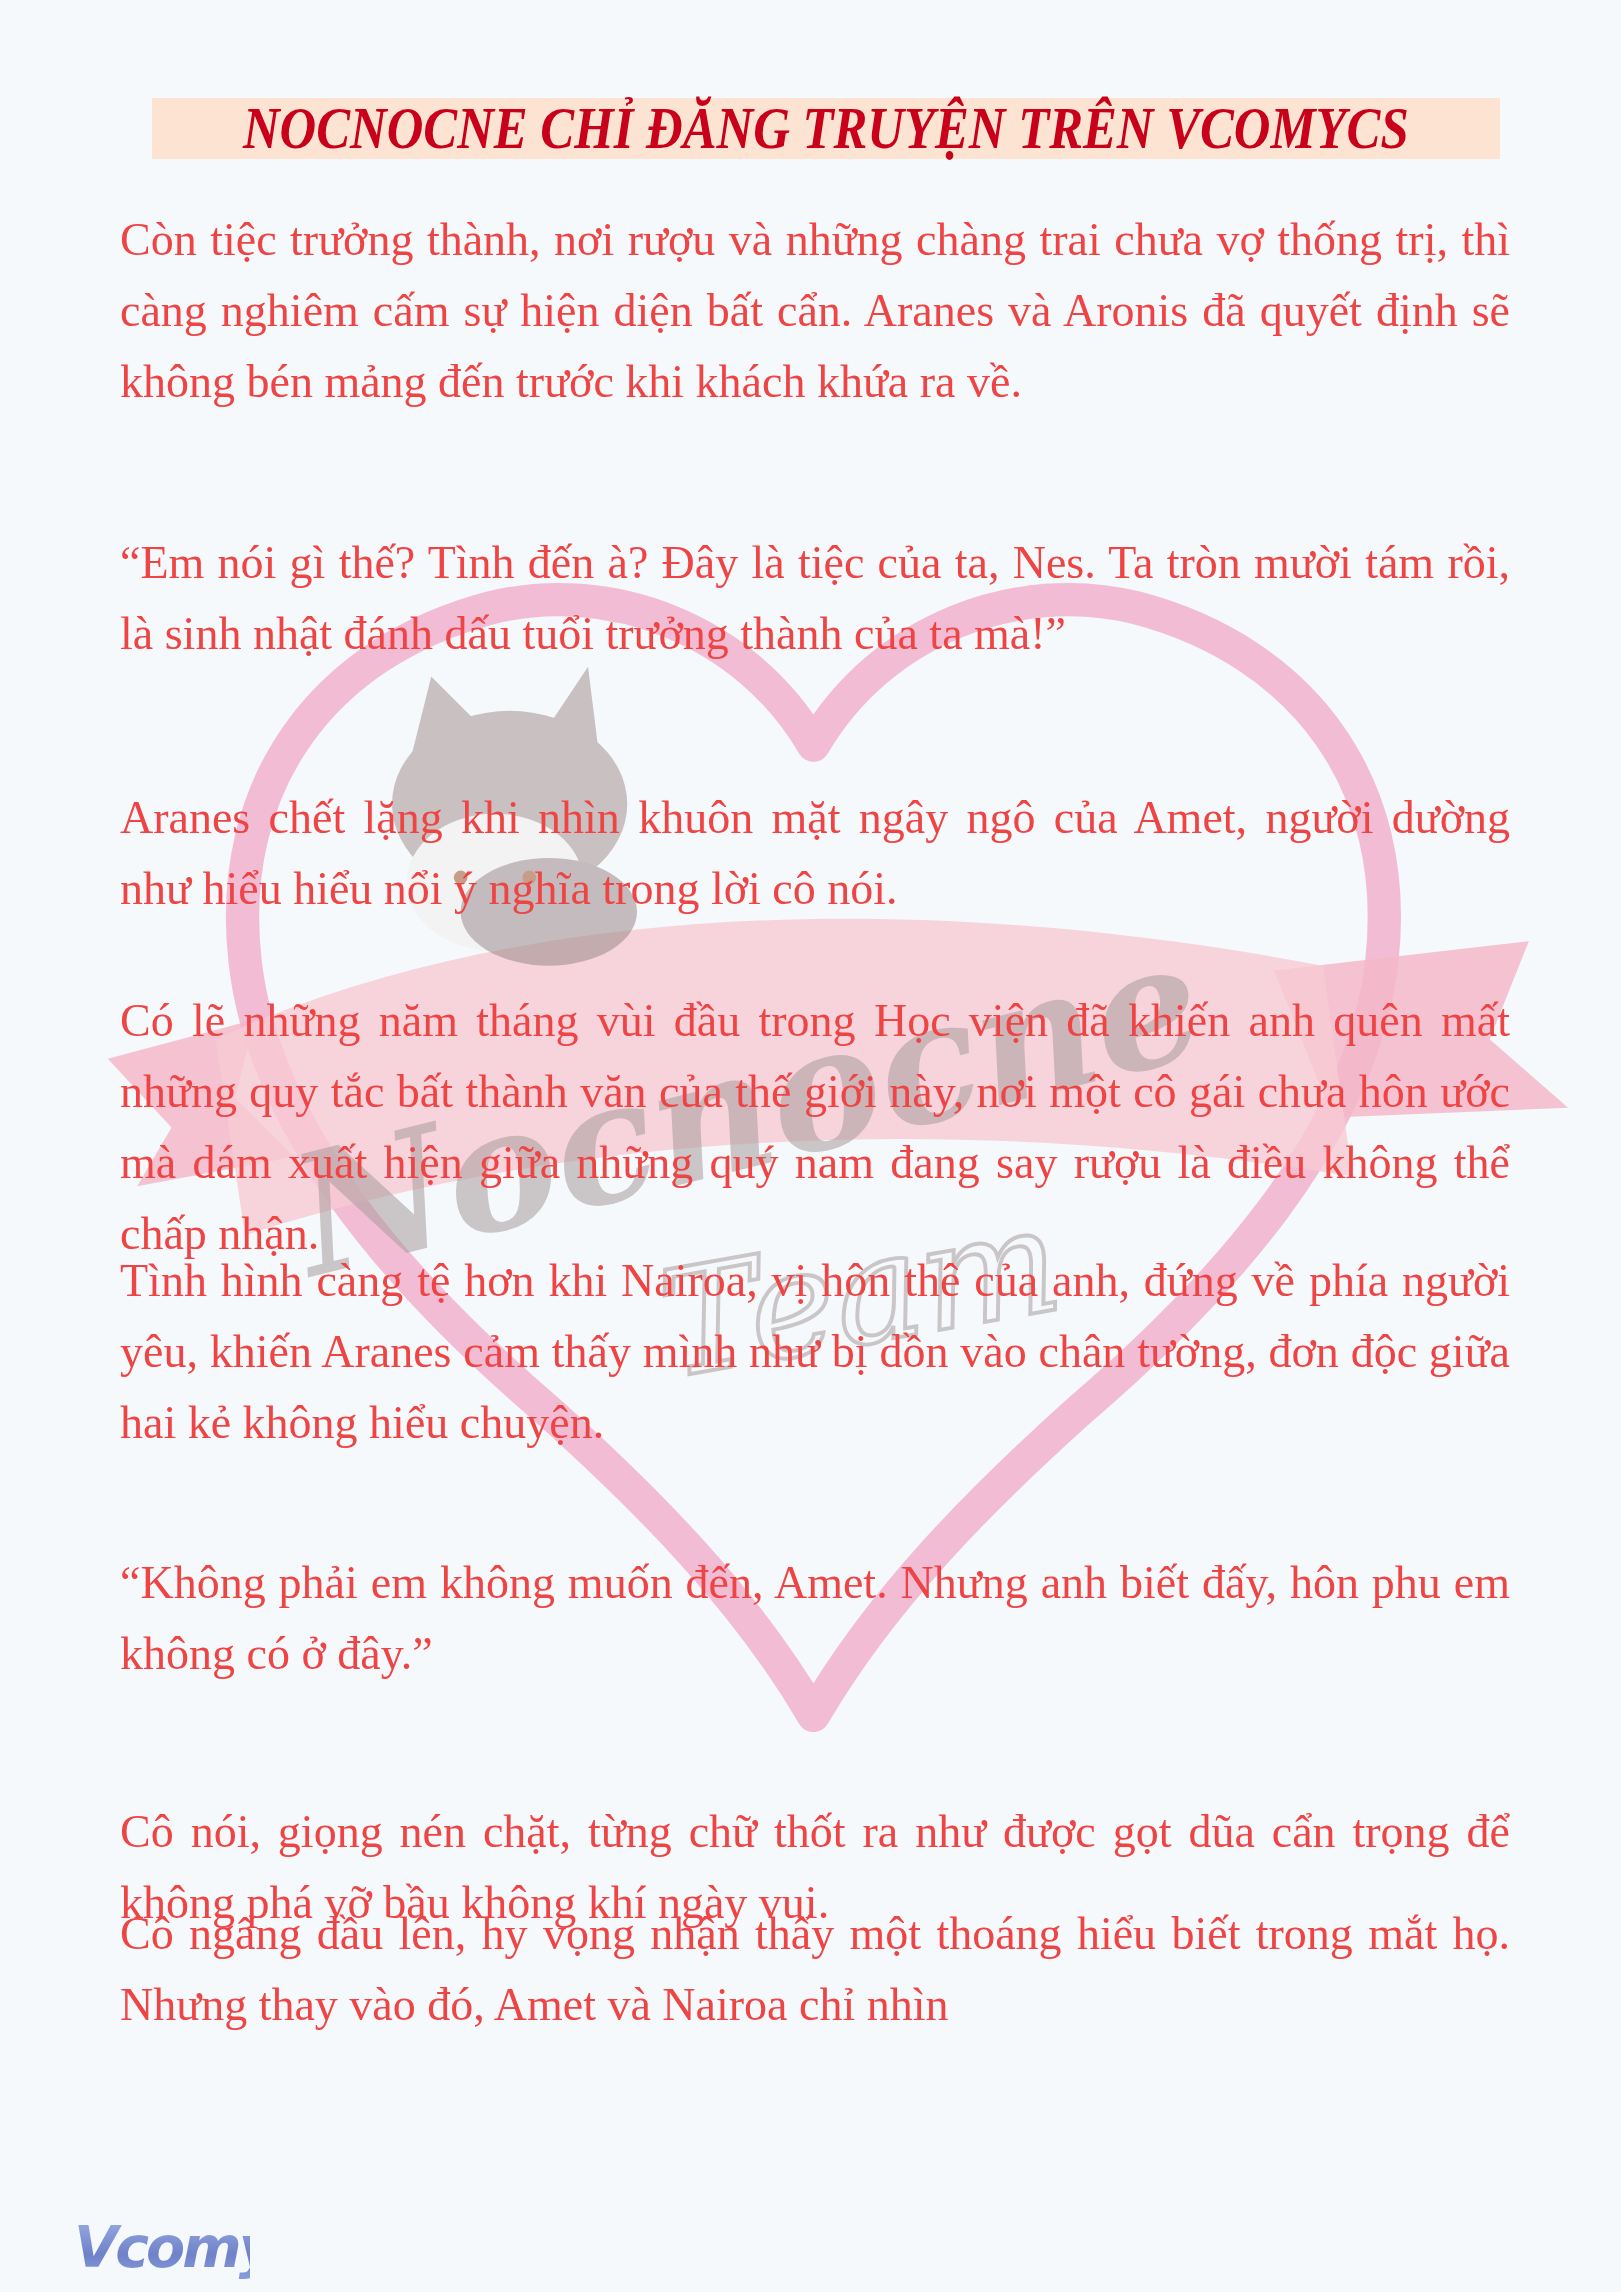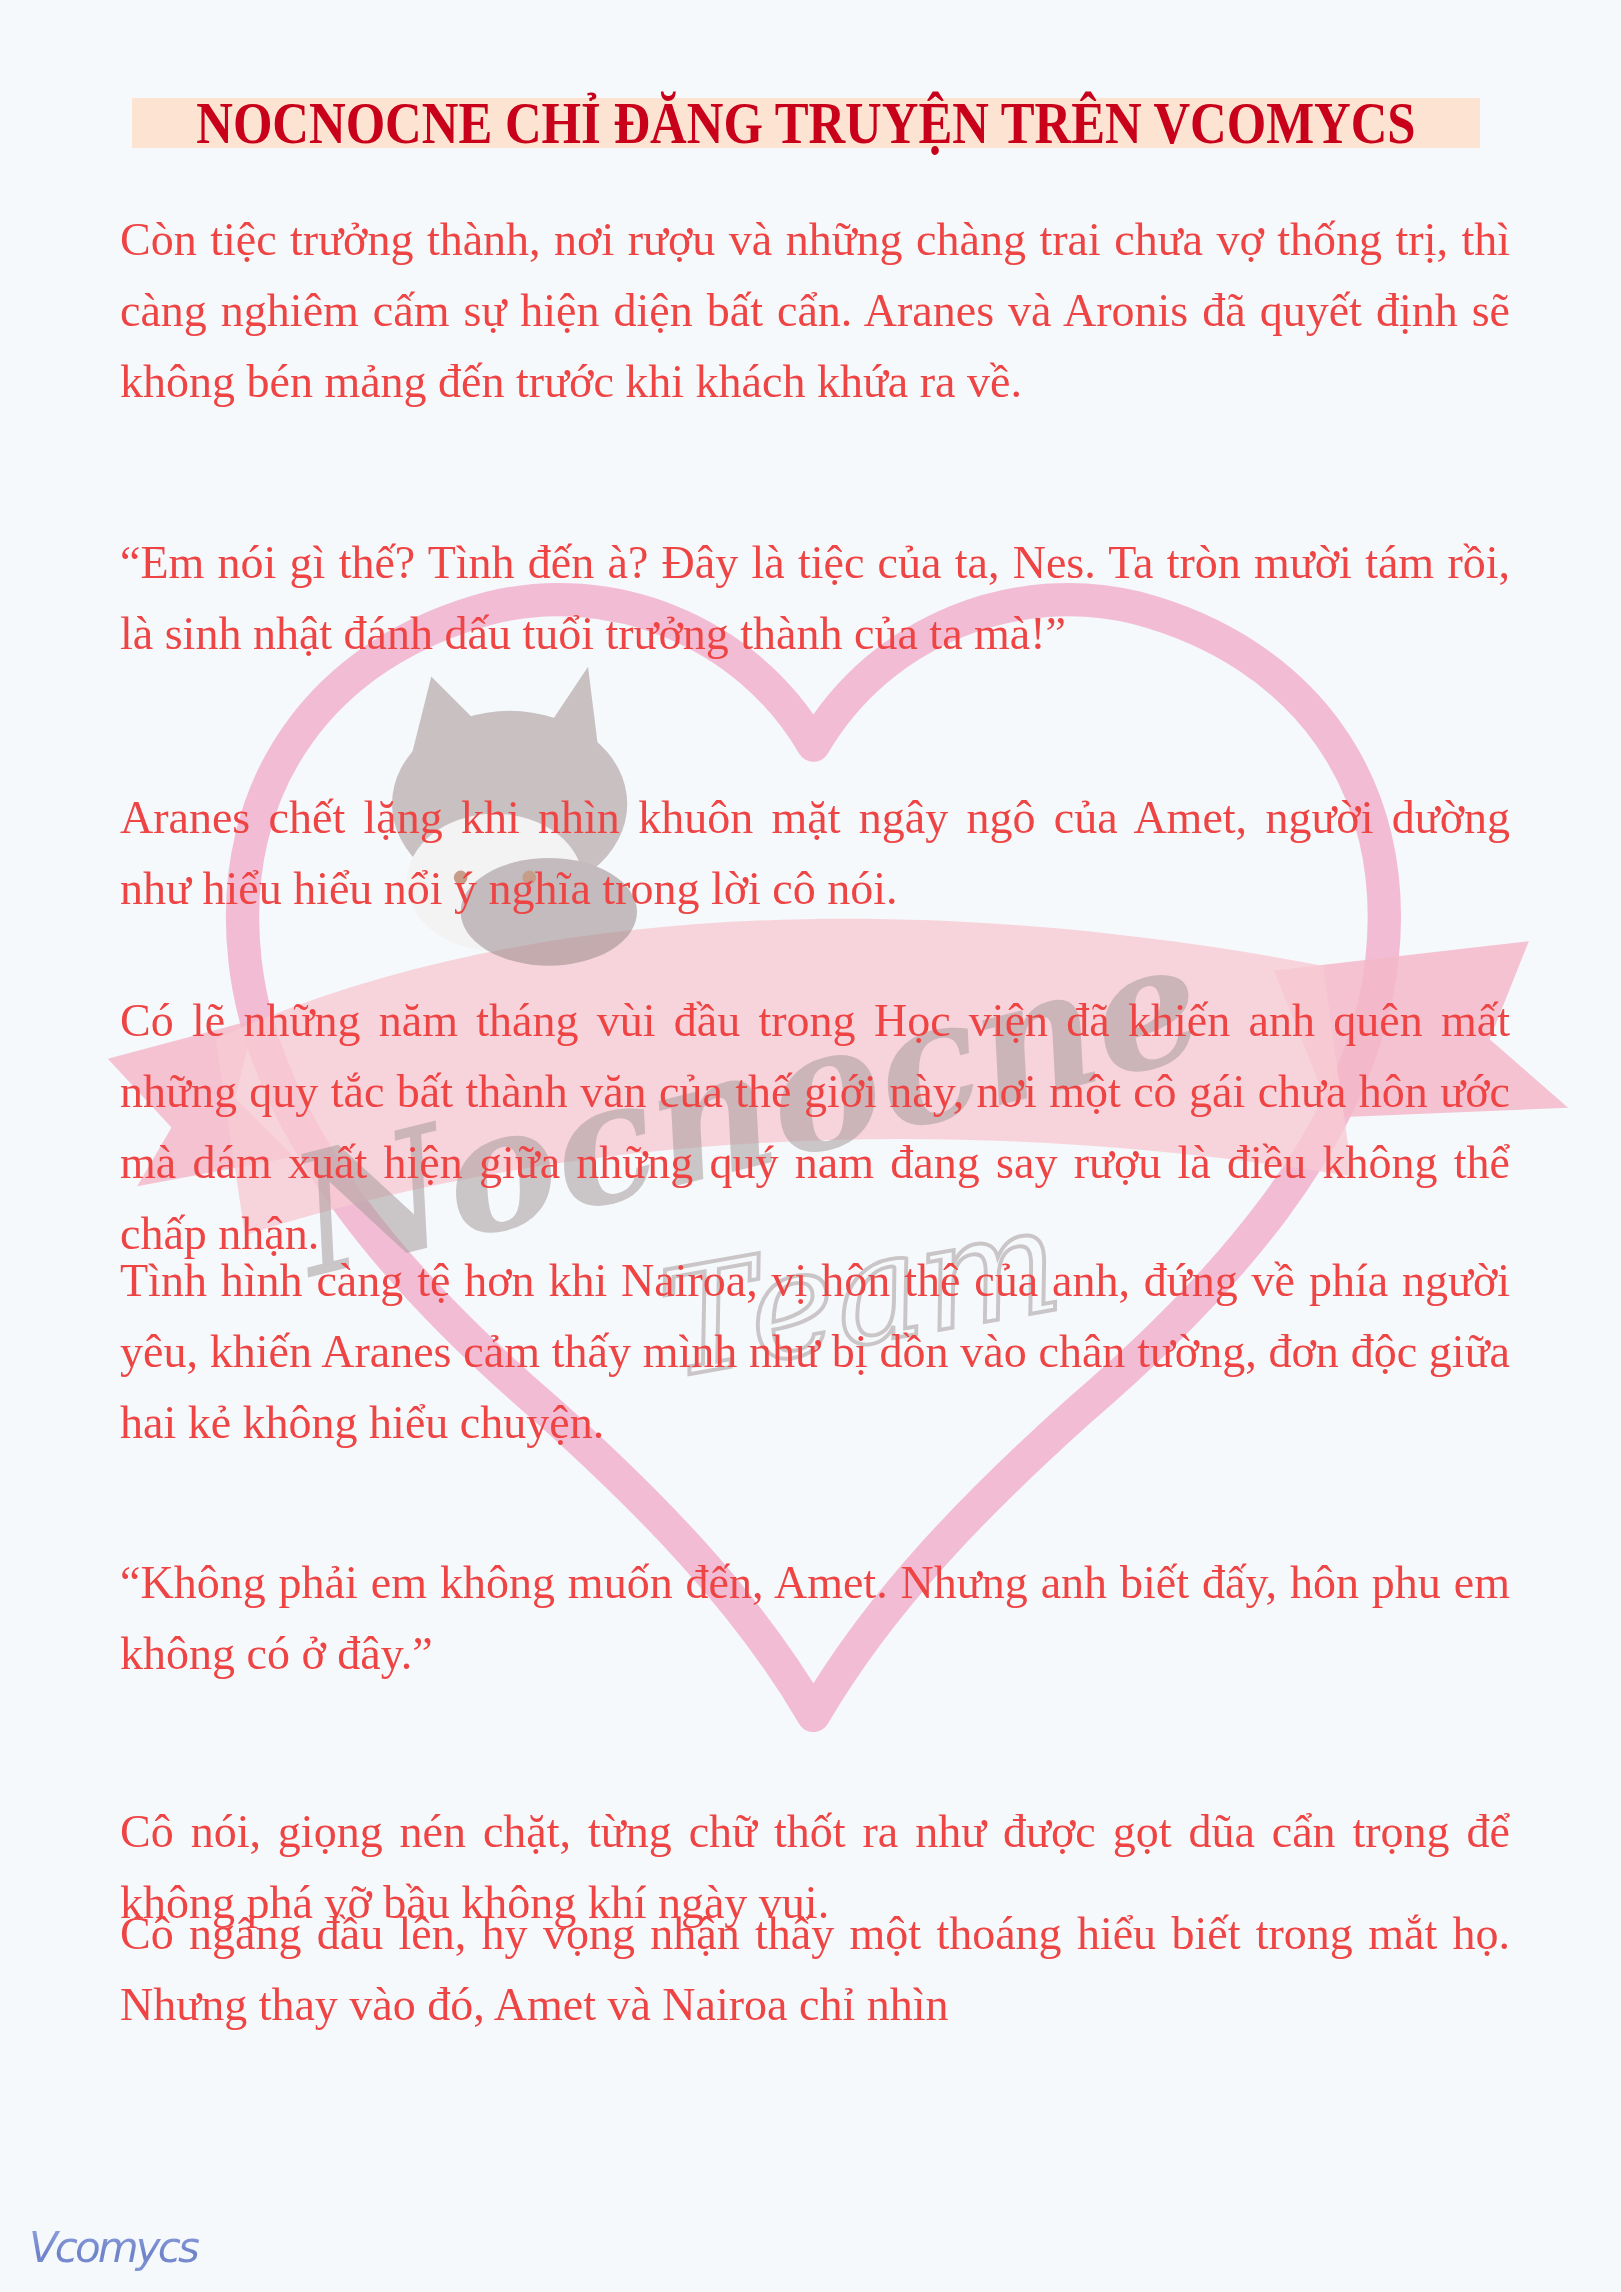--- a/index.html
+++ b/index.html
@@ -17,29 +17,30 @@
   }
   .watermark {
     position: absolute;
     left: 0; top: 0;
     width: 1621px; height: 2293px;
     pointer-events: none;
     z-index: 0;
   }
   .header-banner {
     position: absolute;
-    left: 132px;
+    left: 152px;
     top: 98px;
     width: 1348px;
-    height: 50px;
+    height: 61px;
     background: #fde3d2;
     z-index: 2;
     display: flex;
     align-items: center;
     justify-content: center;
+    font-style: italic;
   }
   .header-title {
     font-family: "Liberation Serif", "DejaVu Serif", serif;
     font-weight: bold;
     font-size: 59px;
     color: #c8001a;
     letter-spacing: 0px;
     transform: scaleX(0.86);
     white-space: nowrap;
     line-height: 67px;
@@ -65,29 +66,30 @@
   .footer-logo {
     position: absolute;
     left: 29px;
     top: 2213px;
     width: 221px;
     height: 74px;
     z-index: 2;
   }
   .footer-logo-text {
     font-family: "DejaVu Sans", "Liberation Sans", sans-serif;
-    font-weight: normal;
+    font-weight: bold;
     font-style: italic;
-    font-size: 42px;
+    font-size: 57px;
     letter-spacing: -2.9px;
     line-height: 69px;
     color: #7b8fd0;
     background: linear-gradient(180deg, #9fb1e8 0%, #6f82c8 60%, #8a9fe0 100%);
     -webkit-background-clip: text;
     background-clip: text;
+    margin-left: 45px;
     -webkit-text-fill-color: transparent;
   }
 </style>
 </head>
 <body>
 
 <svg class="watermark" viewBox="0 0 1654 2339" xmlns="http://www.w3.org/2000/svg">
 
   <path d="M 830 760
            C 760 640, 620 590, 500 620

